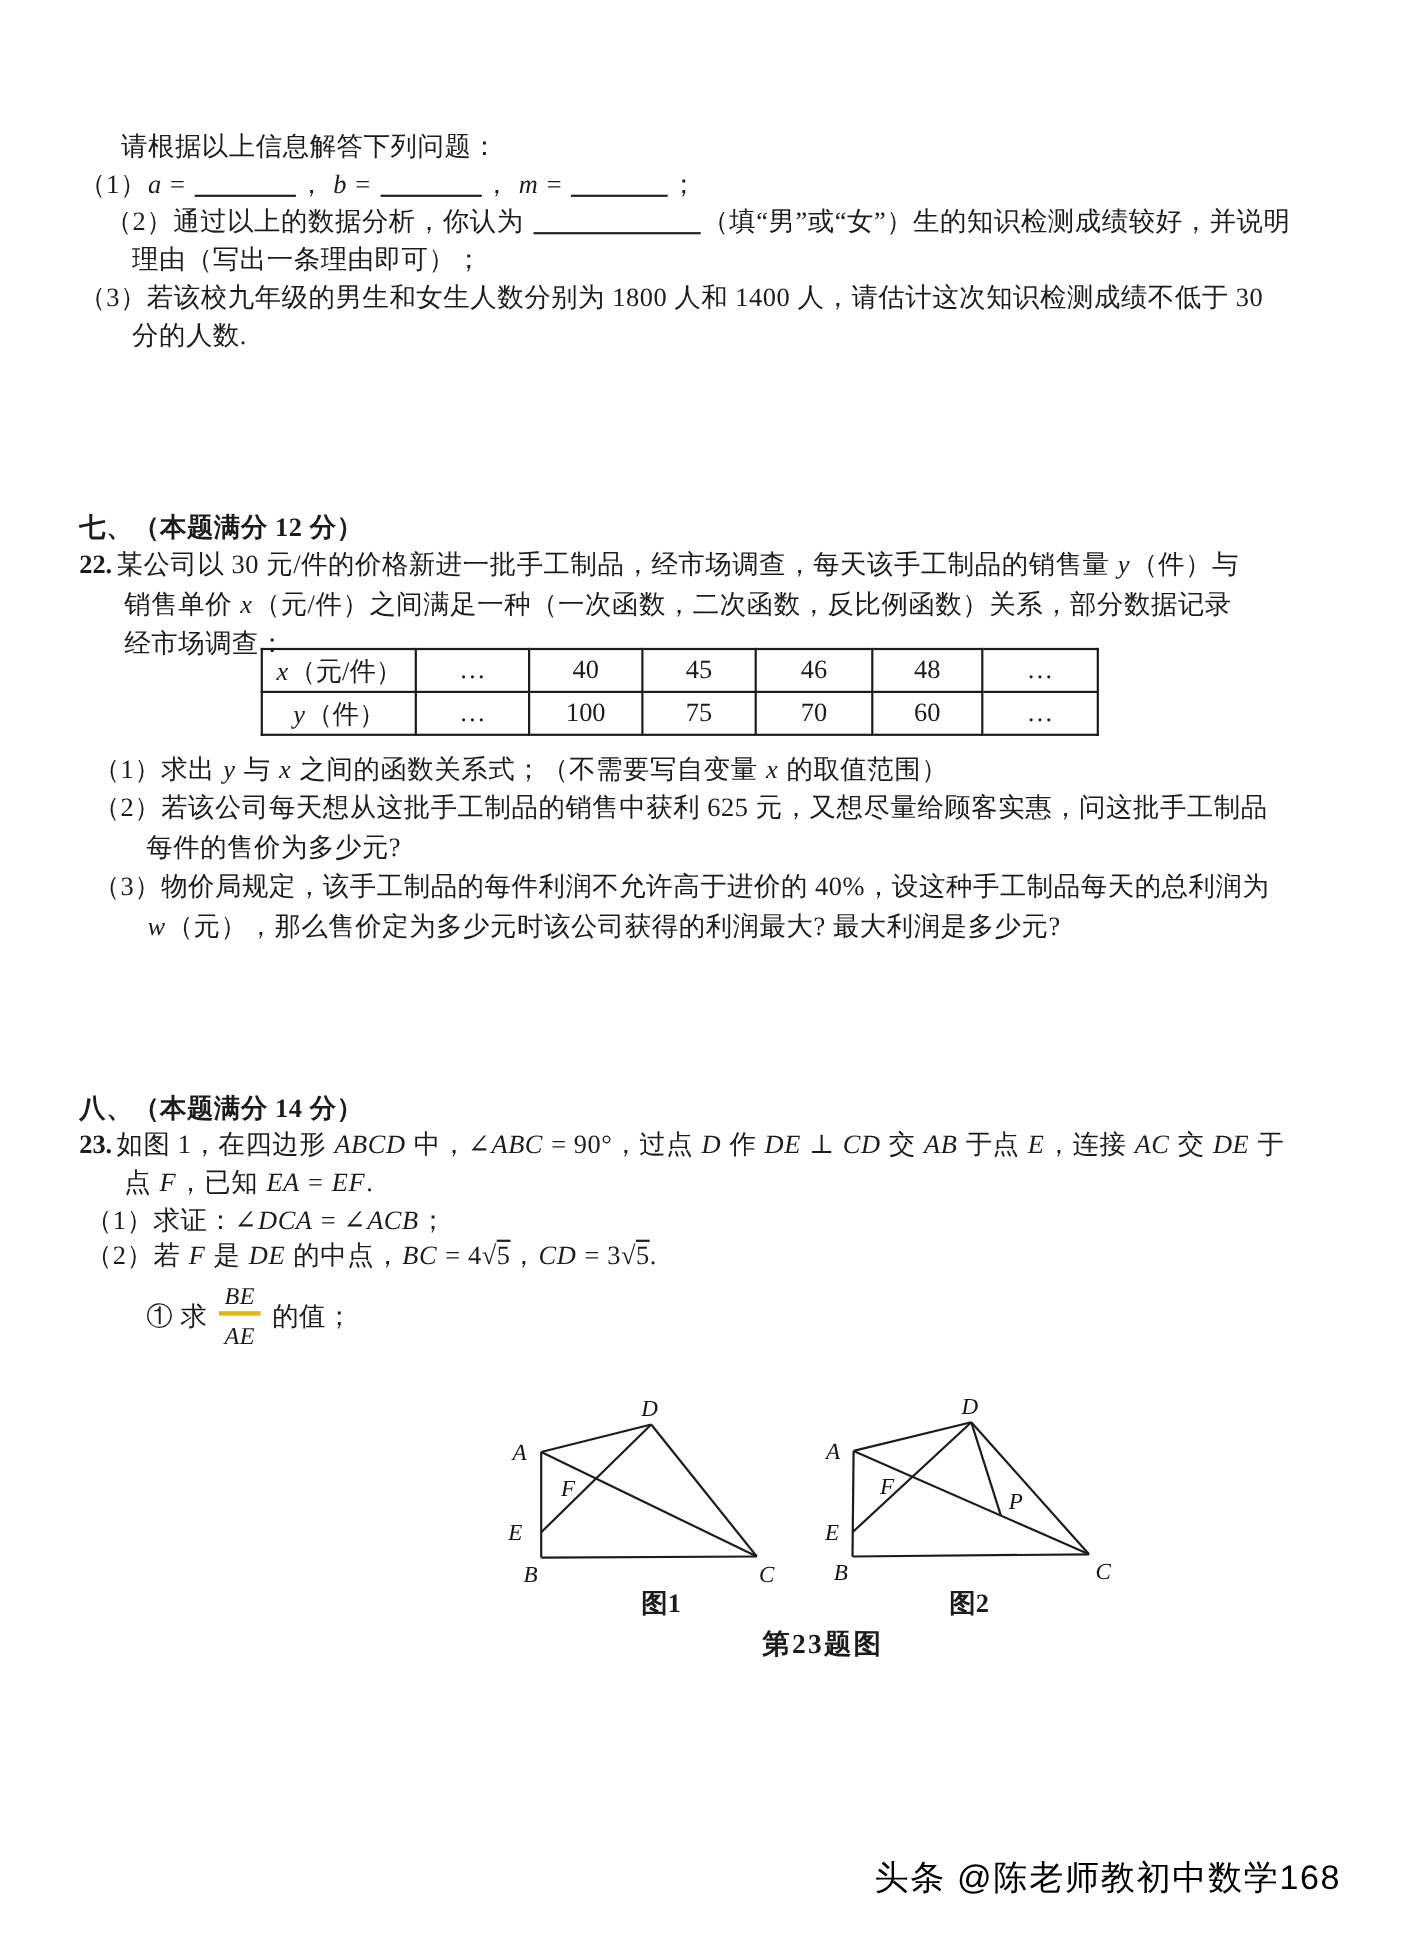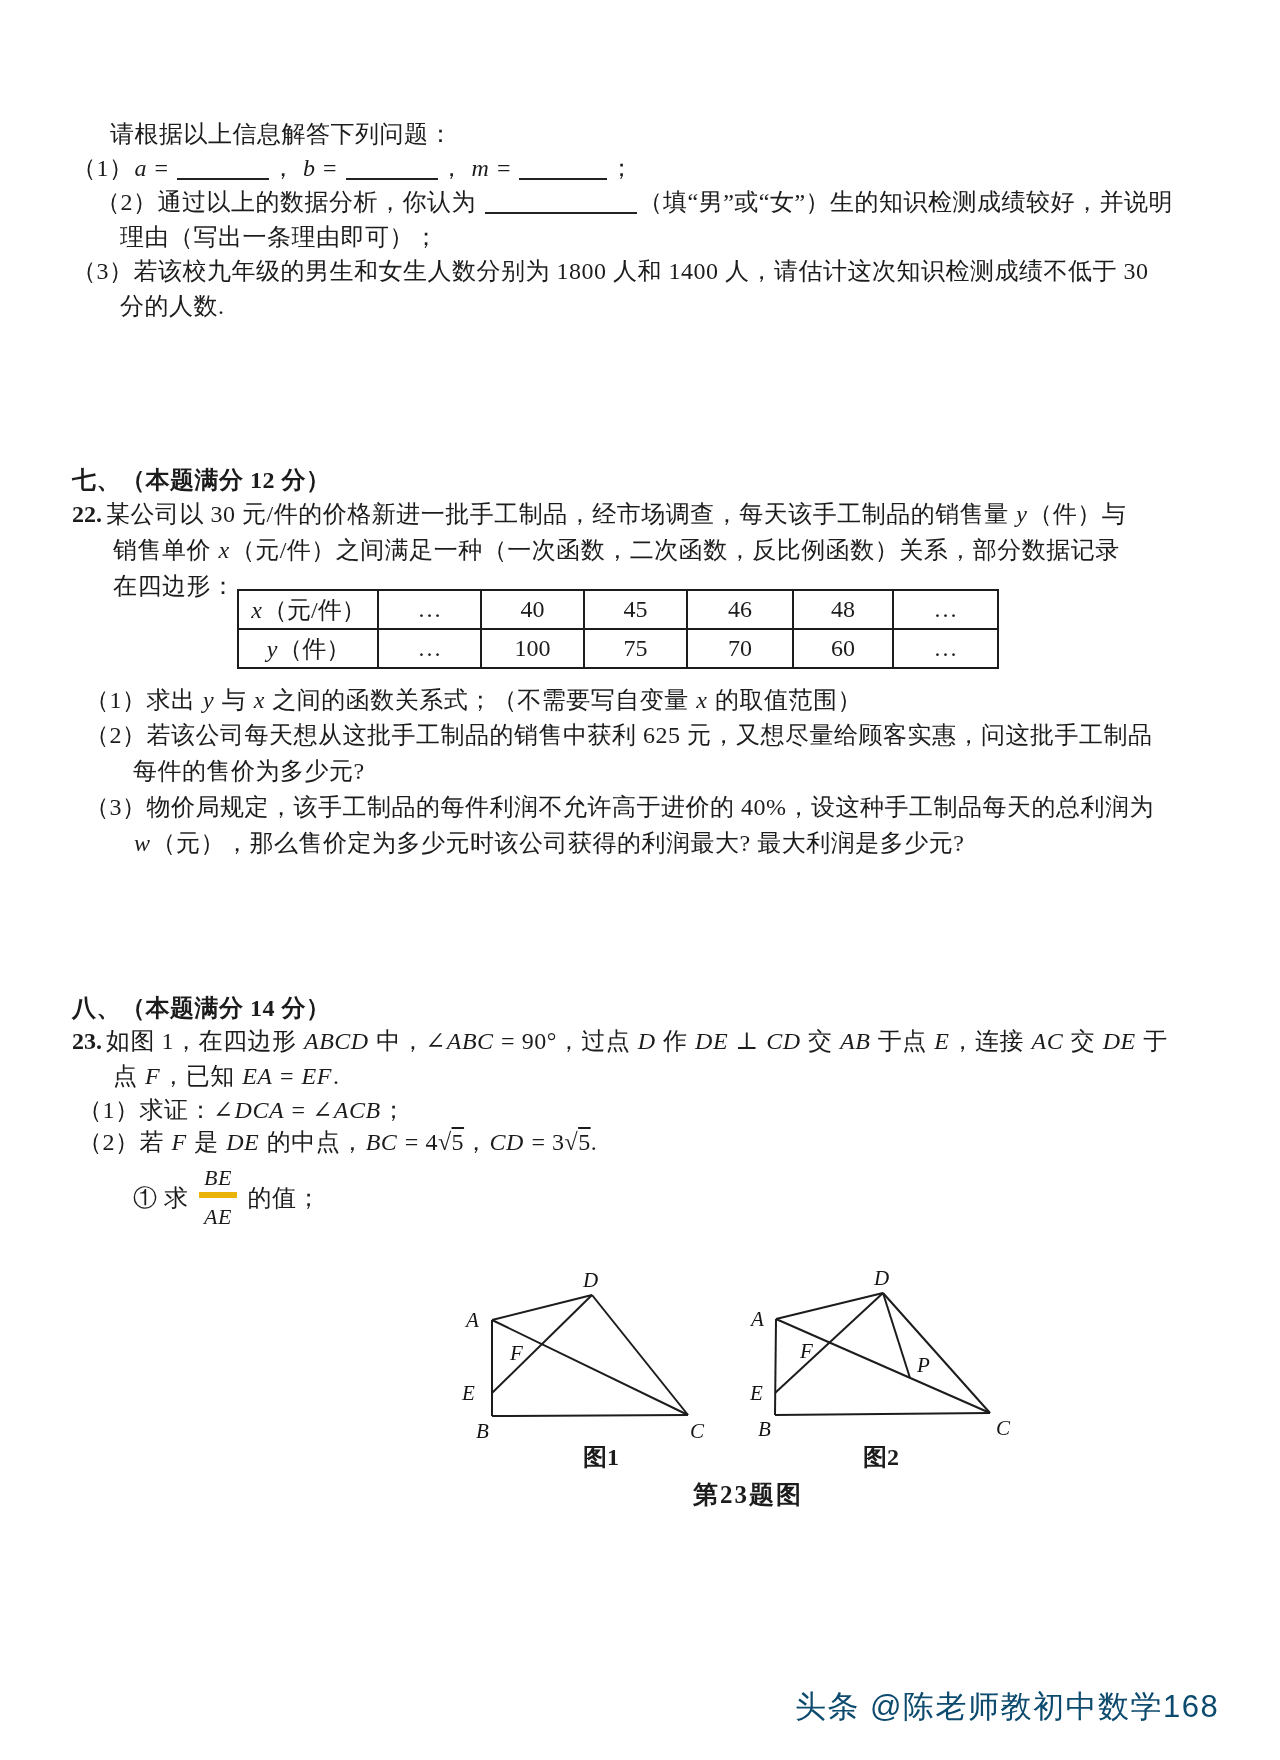--- a/index.html
+++ b/index.html
@@ -7,49 +7,49 @@
         font-family:"Liberation Serif","DejaVu Serif",serif;color:#1c1c1c;overflow:hidden;}
   .ln{position:absolute;white-space:nowrap;font-size:24px;line-height:32px;letter-spacing:.5px;}
   .hd{font-weight:bold;}
   .it{font-style:italic;padding:0 1px;}
   .bd{font-weight:bold;letter-spacing:0;padding-right:4px;}
   .blank{display:inline-block;border-bottom:2px solid #222;height:14px;vertical-align:baseline;transform:translateY(4px);margin:0 2px;}
   .sqrt{white-space:nowrap;}
   .sqrt .rad{text-decoration:overline;}
   .frac{display:inline-block;vertical-align:middle;text-align:center;font-style:italic;
         font-size:22px;line-height:1.15;margin:0 4px;transform:translateY(-3px);}
-  .frac .num{display:block;border-bottom:6px solid #eab308;padding:0 5px 2px;}
+  .frac .num{display:block;border-bottom:4px solid #eab308;padding:0 5px 2px;}
   .frac .den{display:block;padding-top:6px;}
   .dtable{position:absolute;border-collapse:collapse;table-layout:fixed;}
   .dtable td{border:2.5px solid #1c1c1c;text-align:center;font-size:24px;height:37px;padding:0;}
   .figsvg{position:absolute;}
   .figsvg line{stroke:#1c1c1c;stroke-width:2;}
   .flabel{font-size:21px;font-style:italic;font-family:"Liberation Serif","DejaVu Serif",serif;fill:#141414;}
   .figcap{position:absolute;font-weight:bold;font-size:24px;}
   .maincap{position:absolute;font-weight:bold;font-size:25px;letter-spacing:2px;}
-  .watermark{position:absolute;font-size:31px;color:#0c4a6e;letter-spacing:1.5px;
+  .watermark{position:absolute;font-size:31px;color:#000000;letter-spacing:1.5px;
              text-shadow:2px 2px 0 #ffffff,1px 1px 0 #ffffff;
              font-family:"Liberation Sans","DejaVu Sans",sans-serif;}
 </style>
 </head>
 <body>
 
 <div class="page">
 
   <div class="ln" style="left:110px;top:118px;">请根据以上信息解答下列问题：</div>
   <div class="ln" style="left:72px;top:152px;"><span>（1）</span><span class="it">a</span><span> = </span><span class="blank" style="width: 92px;"></span><span>， </span><span class="it">b</span><span> = </span><span class="blank" style="width: 92px;"></span><span>， </span><span class="it">m</span><span> = </span><span class="blank" style="width: 88px;"></span><span>；</span></div>
   <div class="ln" style="left:72px;top:186px;margin-left:24px;"><span>（2）通过以上的数据分析，你认为 </span><span class="blank" style="width: 152px;"></span><span>（填“男”或“女”）生的知识检测成绩较好，并说明</span></div>
   <div class="ln" style="left:120px;top:221px;">理由（写出一条理由即可）；</div>
   <div class="ln" style="left:72px;top:255px;">（3）若该校九年级的男生和女生人数分别为 1800 人和 1400 人，请估计这次知识检测成绩不低于 30</div>
   <div class="ln" style="left:120px;top:290px;">分的人数.</div>
 
   <div class="ln hd" style="left:72px;top:464px;">七、（本题满分 12 分）</div>
   <div class="ln" style="left:72px;top:498px;"><span class="bd">22.</span><span>某公司以 30 元/件的价格新进一批手工制品，经市场调查，每天该手工制品的销售量 </span><span class="it">y</span><span>（件）与</span></div>
   <div class="ln" style="left:113px;top:534px;"><span>销售单价 </span><span class="it">x</span><span>（元/件）之间满足一种（一次函数，二次函数，反比例函数）关系，部分数据记录</span></div>
-  <div class="ln" style="left:113px;top:570px;">在四边形：</div>
+  <div class="ln" style="left:113px;top:570px;">经市场调查：</div>
 
   <table class="dtable" style="left:237px;top:589px;width:760px;">
     <colgroup>
       <col style="width:140px">
         <col style="width:103px">
         <col style="width:103px">
       <col style="width:103px">
         <col style="width:106px">
         <col style="width:100px">
         <col style="width:105px">

